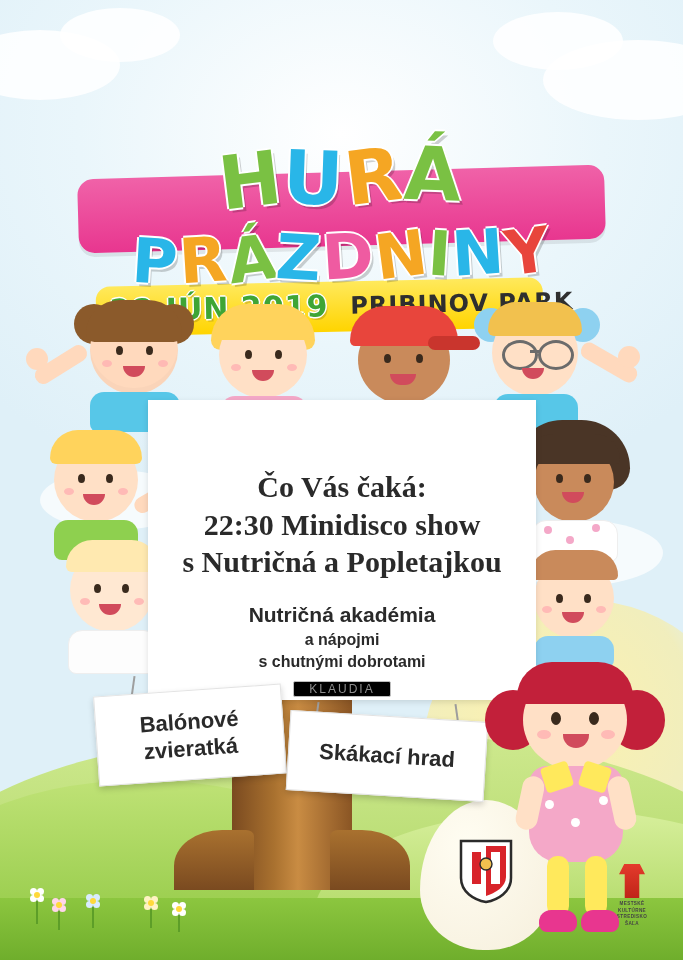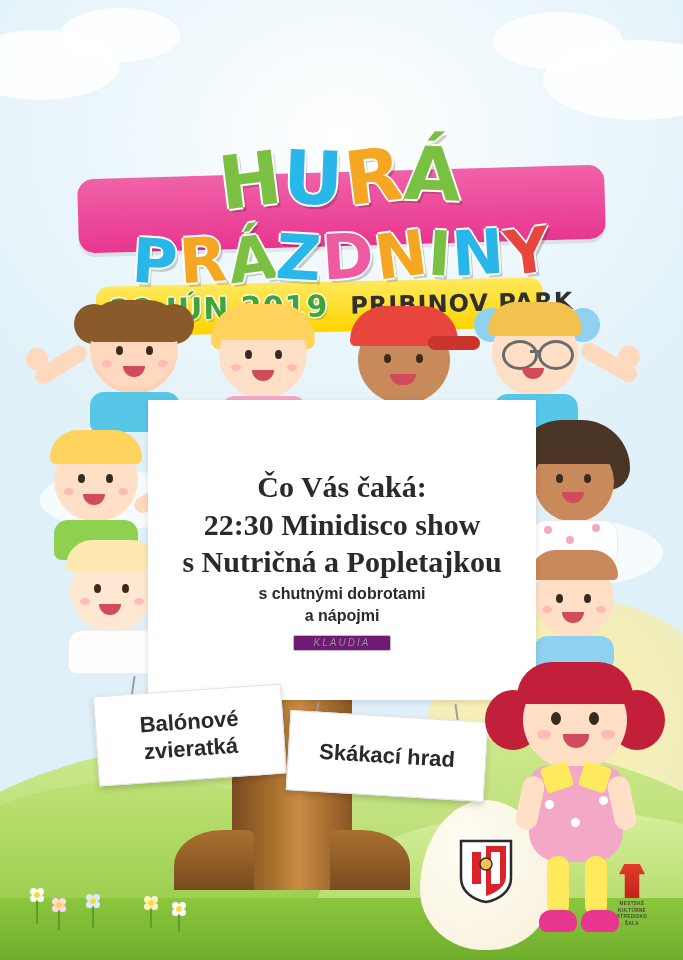--- a/index.html
+++ b/index.html
@@ -129,22 +129,22 @@
     margin-top:22px;
     font-family:"Liberation Sans",sans-serif;
     font-weight:bold;font-size:21px;color:#2a2a2a;
   }
   .sub-line{
     font-family:"Liberation Sans",sans-serif;
     font-weight:bold;font-size:16px;color:#2a2a2a;margin-top:4px;
   }
   .klaudia{
     margin:10px auto 0;width:96px;height:14px;border:1px solid #bdbdbd;
-    background:#701a75;border-radius:2px;
-    font-size:10px;letter-spacing:2px;color:#8e8e8e;line-height:14px;font-style:italic;
+    background:#000000;border-radius:2px;
+    font-size:12px;letter-spacing:2px;color:#8e8e8e;line-height:14px;
   }
 
   
   .trunk{
     position:absolute;left:232px;top:640px;width:120px;height:250px;
     background:linear-gradient(90deg,#7a4a20,#a9712f 35%,#c98c43 55%,#8a5524);
     border-radius:10px 10px 0 0;
     z-index:3;
   }
   .trunk:before{
@@ -400,22 +400,23 @@
     <div>Skákací hrad</div>
   </div>
 
   <div class="panel">
     <div class="panel-inner">
       <div class="lead">
         <span class="l">Čo Vás čaká:</span>
         <span class="l">22:30 Minidisco show</span>
         <span class="l">s Nutričná a Popletajkou</span>
       </div>
+      <div class="sub-head">Nutričná akadémia</div>
+      <div class="sub-line">a nápojmi</div>
       <div class="sub-line">s chutnými dobrotami</div>
-      <div class="sub-line">a nápojmi</div>
       <div class="klaudia">KLAUDIA</div>
     </div>
   </div>
 
   <div class="crest-egg"></div>
   <div class="crest">
     <svg viewBox="0 0 56 66" width="56" height="66">
       <path d="M3 3 H53 V40 C53 54 40 62 28 64 C16 62 3 54 3 40 Z" fill="#ffffff" stroke="#2b2b2b" stroke-width="2.5"></path>
       <path d="M8 8 H28 V58 C19 55 8 49 8 39 Z" fill="#ffffff"></path>
       <path d="M28 8 H48 V39 C48 49 37 55 28 58 Z" fill="#d8232a"></path>

